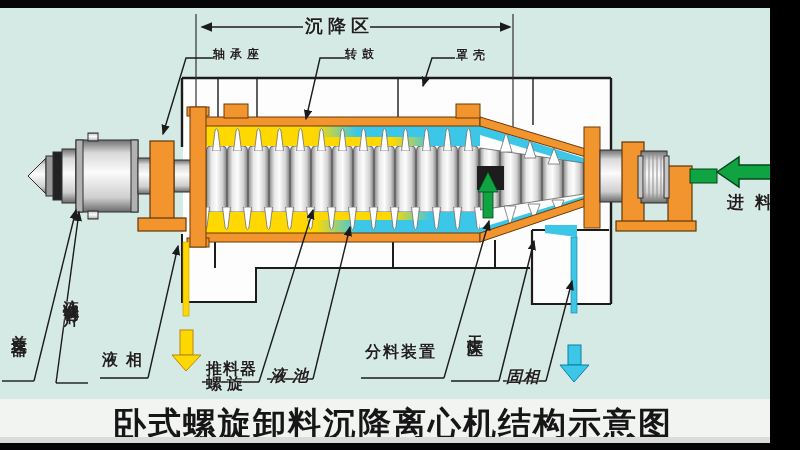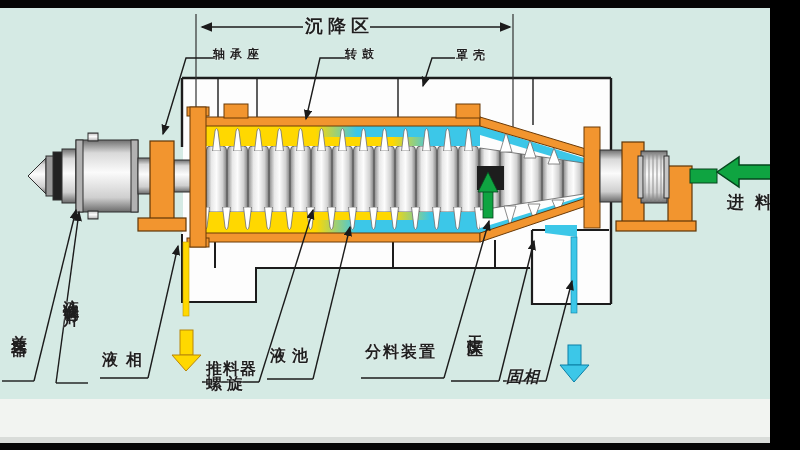--- a/index.html
+++ b/index.html
@@ -206,24 +206,25 @@
   <div class="lbl fs17" style="left:213px;top:48px;">轴承座</div>
   <div class="lbl fs17" style="left:345px;top:48px;">转鼓</div>
   <div class="lbl fs17" style="left:456px;top:49px;">罩壳</div>
   <div class="lbl feed-lbl" style="left:727px;top:194px;">进料</div>
 
   <div class="lbl vlabel" style="left:11px;top:322px;">差速器</div>
   <div class="lbl vlabel" style="left:63px;top:286px;">液位调节片</div>
   <div class="lbl b16" style="left:102px;top:352px;letter-spacing:8px;">液相</div>
   <div class="lbl b16" style="left:206px;top:340px;letter-spacing:5px;margin-top:36px;">螺旋</div>
   <div class="lbl b16" style="left:206px;top:362px;letter-spacing:1px;font-family:Liberation Mono, monospace;">推料器</div>
-  <div class="lbl b16" style="left:270px;top:348px;letter-spacing:6px;">液池</div>
+  <div class="lbl b16" style="left:270px;top:368px;letter-spacing:6px;font-style:italic;">液池</div>
   <div class="lbl b16" style="left:365px;top:344px;letter-spacing:2px;">分料装置</div>
   <div class="lbl vlabel" style="left:467px;top:323px;">干燥区</div>
   <div class="lbl b16" style="left:506px;top:369px;letter-spacing:1px;font-style:italic;">固相</div>
 
   <div class="title-band"></div>
+  <div class="main-title">卧式螺旋卸料沉降离心机结构示意图</div>
   <div class="gray-strip"></div>
 
   <div class="white-strip"></div>
   <div class="bar top"></div>
   <div class="bar bottom"></div>
 </div>
 
 </body></html>

